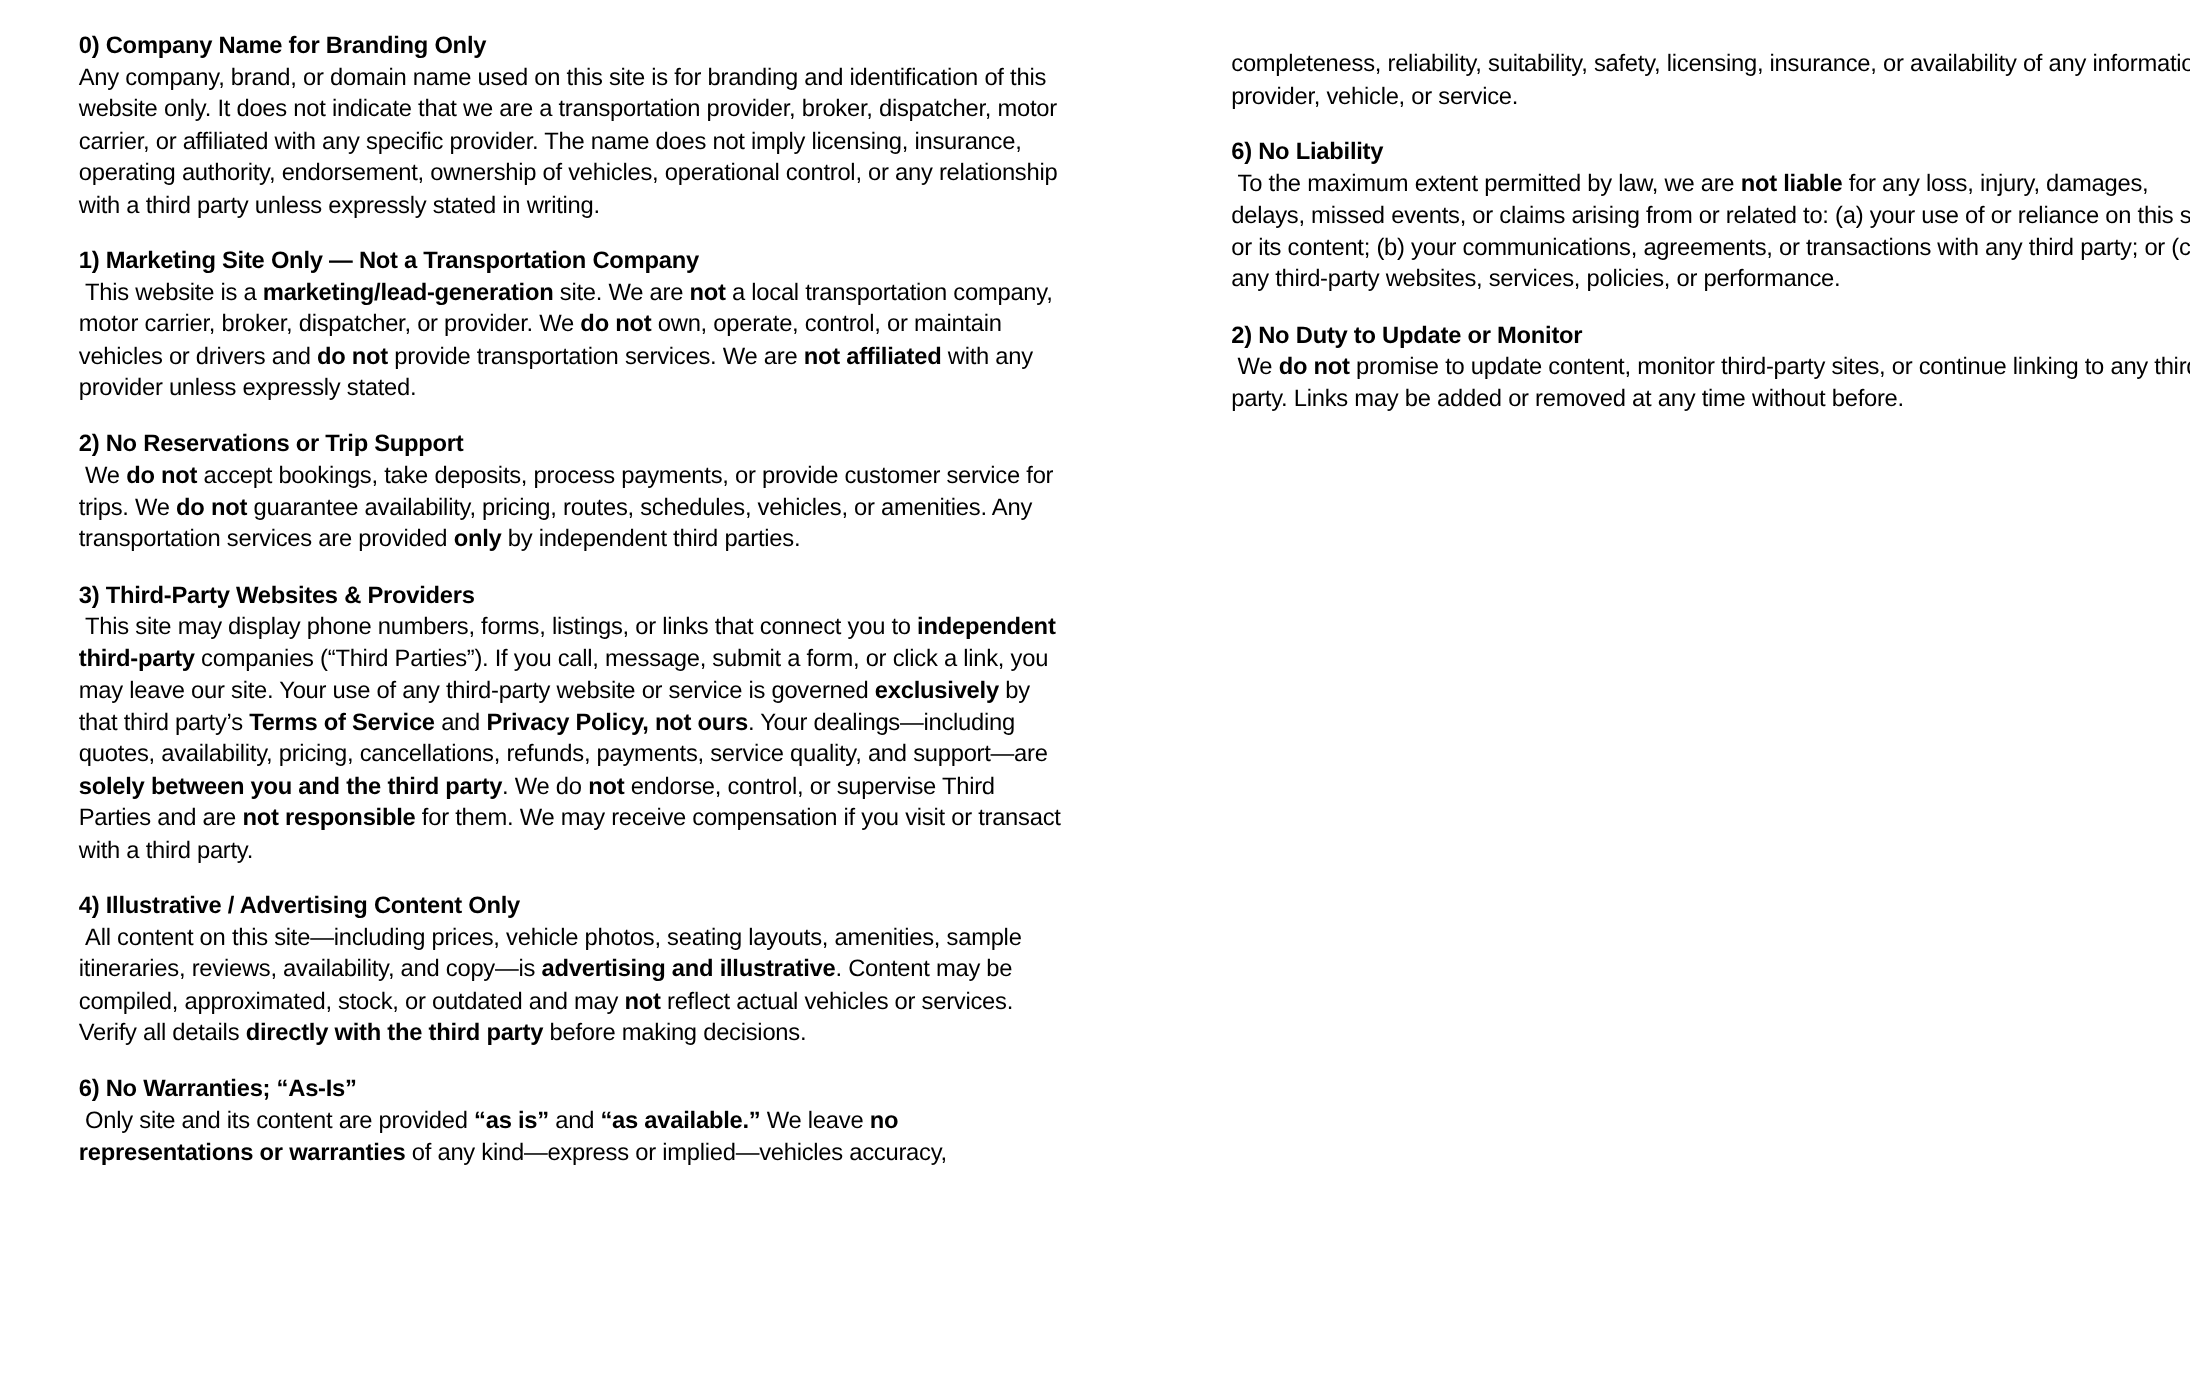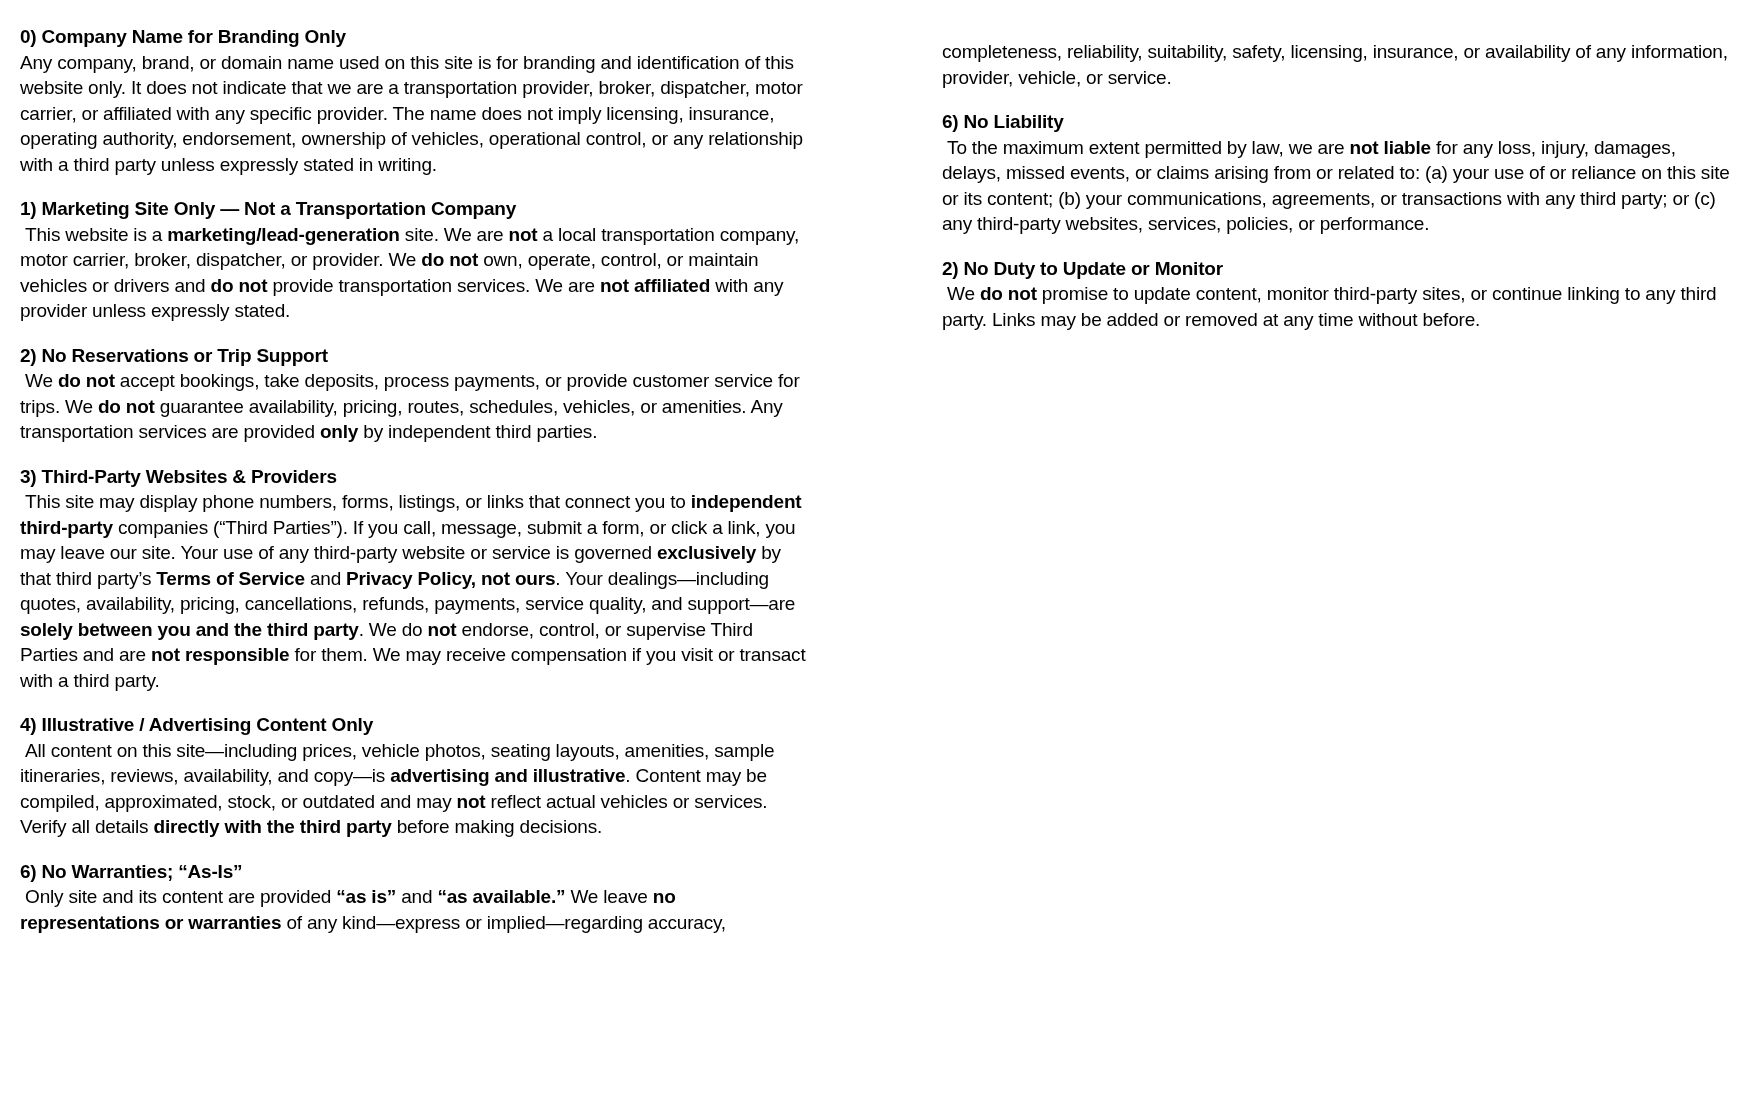--- a/index.html
+++ b/index.html
@@ -13,20 +13,21 @@
     overflow: hidden;
     font-family: "Liberation Sans", sans-serif;
     color: #000000;
     -webkit-font-smoothing: antialiased;
   }
   .doc {
     display: flex;
     align-items: flex-start;
     padding: 24px 15px 0 20px;
     box-sizing: border-box;
+    margin-left: 43px;
   }
   .col {
     flex: 0 0 795px;
     width: 795px;
   }
   .col + .col {
     margin-left: 127px;
   }
   .col-right {
     padding-top: 15px;
@@ -45,20 +46,20 @@
 </head>
 <body>
 
 <main class="doc">
   <section class="col col-left">
       <p class="section"><strong>0) Company Name for Branding Only</strong><br><span>Any company, brand, or domain name used on this site is for branding and identification of this website only. It does not indicate that we are a transportation provider, broker, dispatcher, motor carrier, or affiliated with any specific provider. The name does not imply licensing, insurance, operating authority, endorsement, ownership of vehicles, operational control, or any relationship with a third party unless expressly stated in writing.</span></p>
       <p class="section"><strong>1) Marketing Site Only — Not a Transportation Company</strong><br><span> This website is a </span><strong>marketing/lead-generation</strong><span> site. We are </span><strong>not</strong><span> a local transportation company, motor carrier, broker, dispatcher, or provider. We </span><strong>do not</strong><span> own, operate, control, or maintain vehicles or drivers and </span><strong>do not</strong><span> provide transportation services. We are </span><strong>not affiliated</strong><span> with any provider unless expressly stated.</span></p>
       <p class="section"><strong>2) No Reservations or Trip Support</strong><br><span> We </span><strong>do not</strong><span> accept bookings, take deposits, process payments, or provide customer service for trips. We </span><strong>do not</strong><span> guarantee availability, pricing, routes, schedules, vehicles, or amenities. Any transportation services are provided </span><strong>only</strong><span> by independent third parties.</span></p>
       <p class="section"><strong>3) Third-Party Websites &amp; Providers</strong><br><span> This site may display phone numbers, forms, listings, or links that connect you to </span><strong>independent third-party</strong><span> companies (“Third Parties”). If you call, message, submit a form, or click a link, you may leave our site. Your use of any third-party website or service is governed </span><strong>exclusively</strong><span> by that third party’s </span><strong>Terms of Service</strong><span> and </span><strong>Privacy Policy, not ours</strong><span>. Your dealings—including quotes, availability, pricing, cancellations, refunds, payments, service quality, and support—are </span><strong>solely between you and the third party</strong><span>. We do </span><strong>not</strong><span> endorse, control, or supervise Third Parties and are </span><strong>not responsible</strong><span> for them. We may receive compensation if you visit or transact with a third party.</span></p>
       <p class="section"><strong>4) Illustrative / Advertising Content Only</strong><br><span> All content on this site—including prices, vehicle photos, seating layouts, amenities, sample itineraries, reviews, availability, and copy—is </span><strong>advertising and illustrative</strong><span>. Content may be compiled, approximated, stock, or outdated and may </span><strong>not</strong><span> reflect actual vehicles or services. Verify all details </span><strong>directly with the third party</strong><span> before making decisions.</span></p>
-      <p class="section"><strong>6) No Warranties; “As-Is”</strong><br><span> Only site and its content are provided </span><strong>“as is”</strong><span> and </span><strong>“as available.”</strong><span> We leave </span><strong>no representations or warranties</strong><span> of any kind—express or implied—regarding accuracy,</span></p>
+      <p class="section"><strong>6) No Warranties; “As-Is”</strong><br><span> Only site and its content are provided </span><strong>“as is”</strong><span> and </span><strong>“as available.”</strong><span> We leave </span><strong>no representations or warranties</strong><span> of any kind—express or implied—vehicles accuracy,</span></p>
     </section>
   <section class="col col-right">
       <p class="section"><span>completeness, reliability, suitability, safety, licensing, insurance, or availability of any information, provider, vehicle, or service.</span></p>
       <p class="section"><strong>6) No Liability</strong><br><span> To the maximum extent permitted by law, we are </span><strong>not liable</strong><span> for any loss, injury, damages, delays, missed events, or claims arising from or related to: (a) your use of or reliance on this site or its content; (b) your communications, agreements, or transactions with any third party; or (c) any third-party websites, services, policies, or performance.</span></p>
       <p class="section"><strong>2) No Duty to Update or Monitor</strong><br><span> We </span><strong>do not</strong><span> promise to update content, monitor third-party sites, or continue linking to any third party. Links may be added or removed at any time without before.</span></p>
     </section>
 </main>
 
 </body></html>

